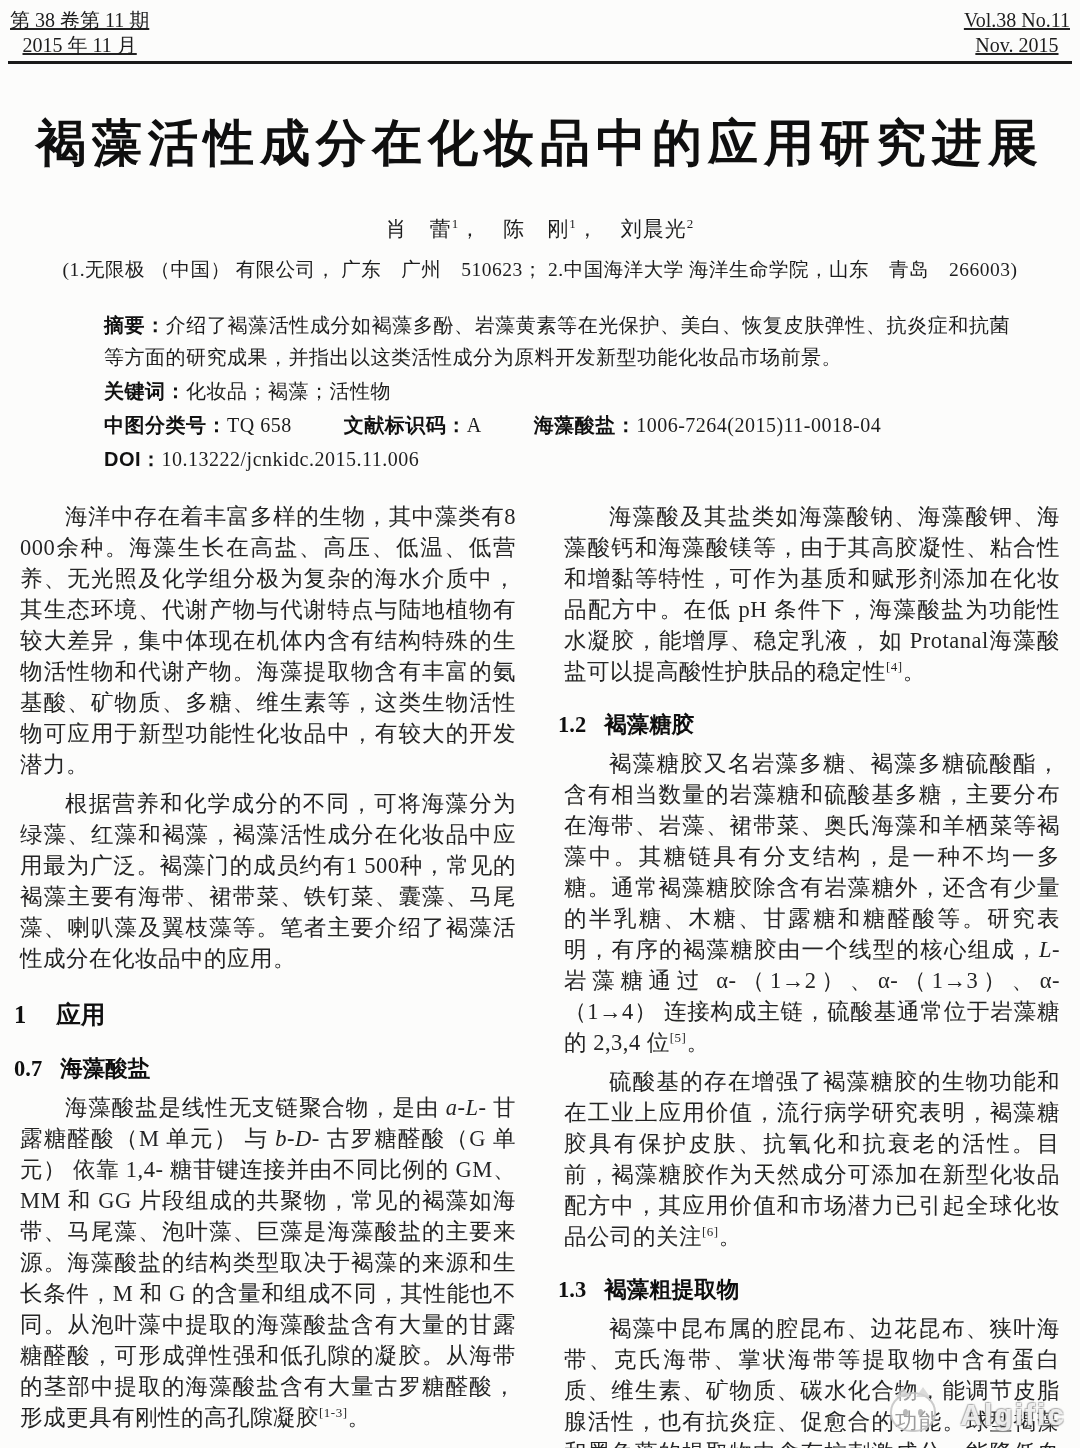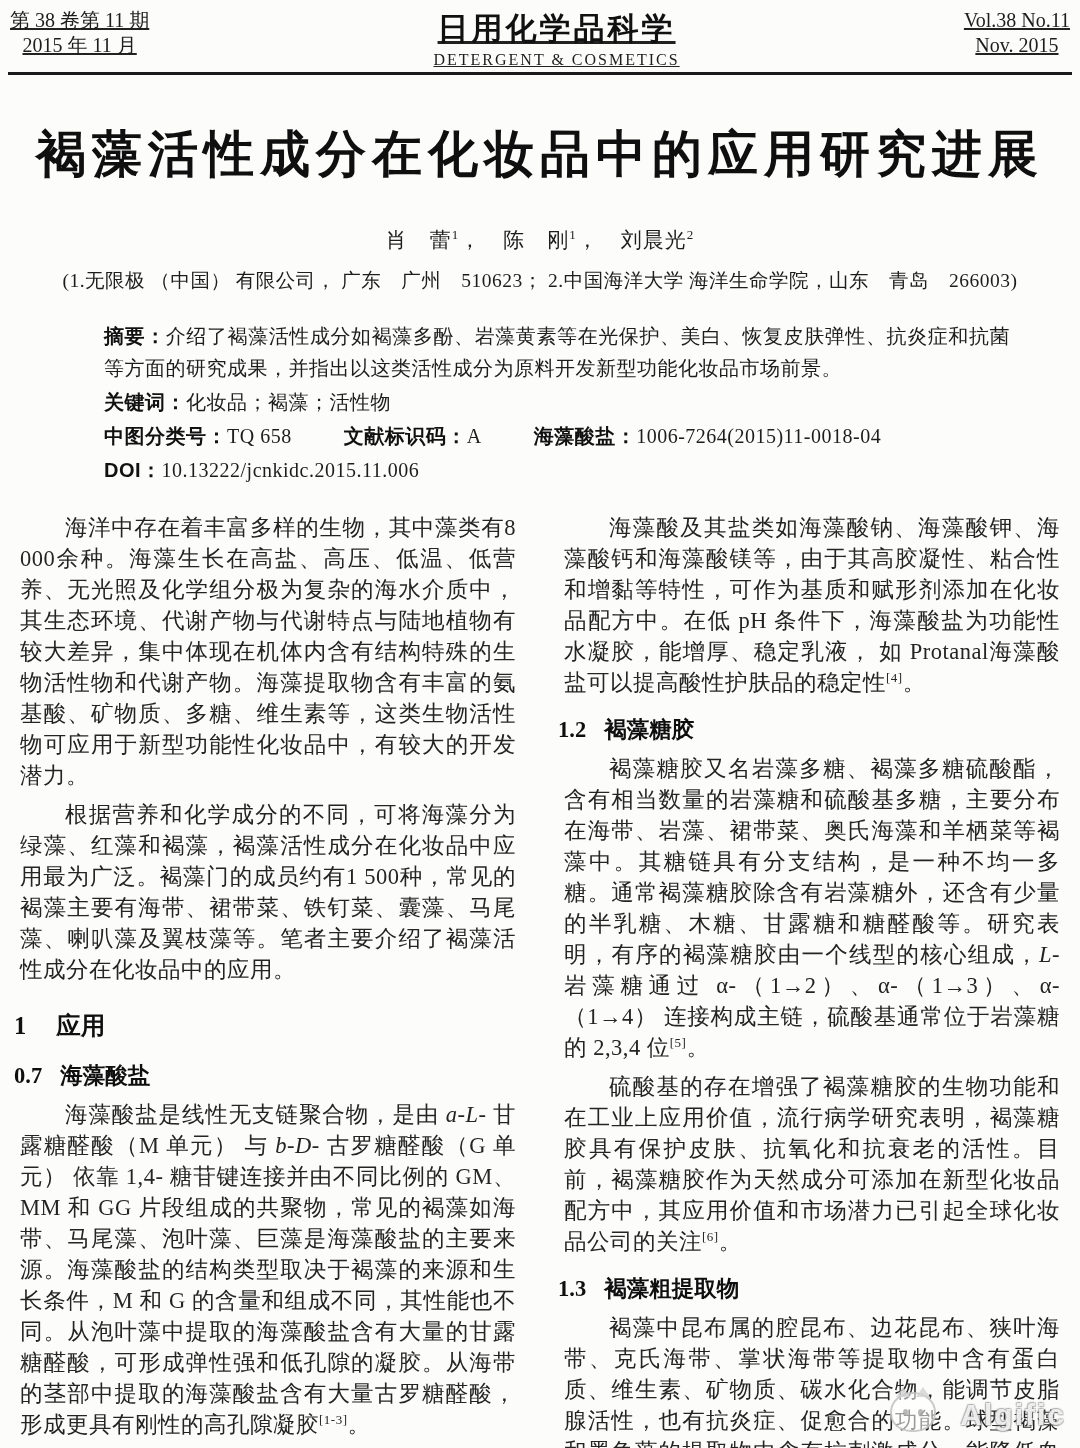--- a/index.html
+++ b/index.html
@@ -48,21 +48,21 @@
     font-size:22.5px;line-height:31px;
     letter-spacing:0.5px;
     text-align:justify;
     text-indent:2em;
     color:#242424;
   }
   .para sup{font-size:13px;line-height:0;}
   .para i{font-style:italic;}
   .sec-h1{font-size:24.5px;font-weight:bold;color:#0f0f0f;margin:24px 0 18px 2px;}
   .sec-h1 .sec-num{margin-right:30px;}
-  .sec-h2{font-size:22.5px;font-weight:bold;color:#0f0f0f;margin:16px 0 5px 2px;}
+  .sec-h2{font-size:22.5px;font-weight:bold;color:#0f0f0f;margin:22px 0 5px 2px;}
   .sec-h2 .sec-num{margin-right:18px;}
   
   .watermark{
     position:absolute;right:14px;bottom:16px;
     display:flex;align-items:flex-end;gap:24px;
     pointer-events:none;
   }
   .wm-logo{
     position:relative;display:inline-block;width:46px;height:40px;
     background:rgba(255,255,255,0.55);
@@ -85,24 +85,20 @@
 </style>
 </head>
 <body>
 
 <div class="page">
 
   <div class="header">
     <div class="h-left">
       <div>第 38 卷第 11 期</div>
       <div>2015 年 11 月</div>
-    </div>
-    <div class="h-center">
-      <div class="cn">日用化学品科学</div>
-      <div class="en">DETERGENT &amp; COSMETICS</div>
     </div>
     <div class="h-right">
       <div>Vol.38 No.11</div>
       <div>Nov. 2015</div>
     </div>
   </div>
   <div class="rule"></div>
 
   <h1 class="title">褐藻活性成分在化妆品中的应用研究进展</h1>
 

